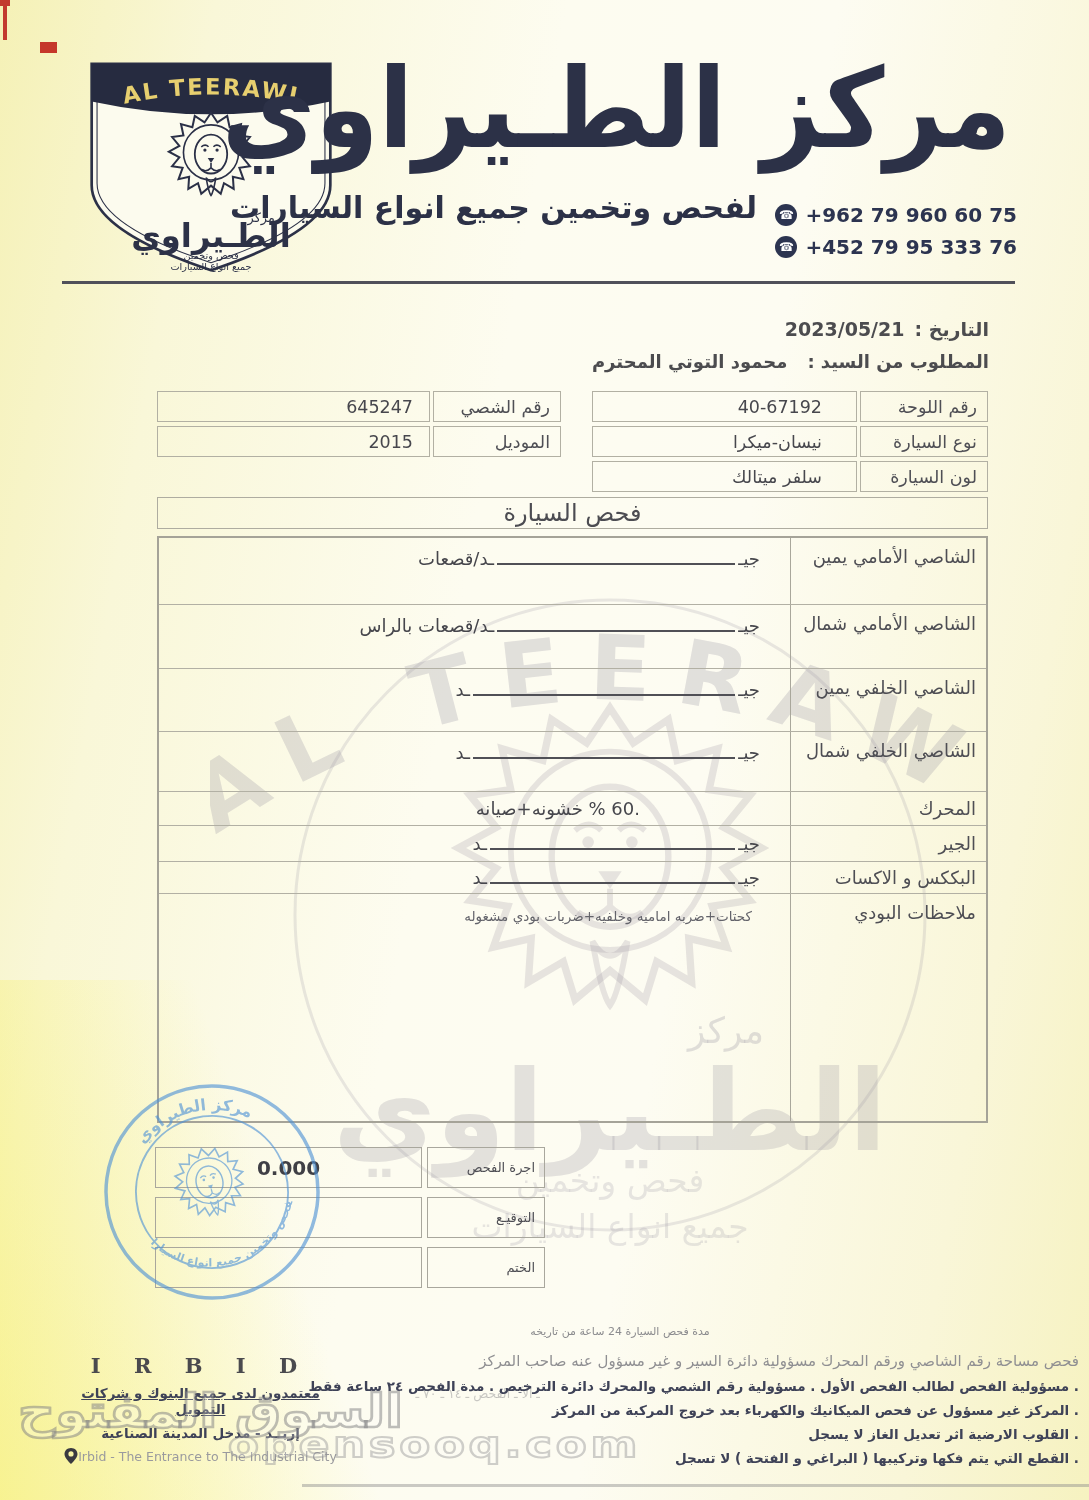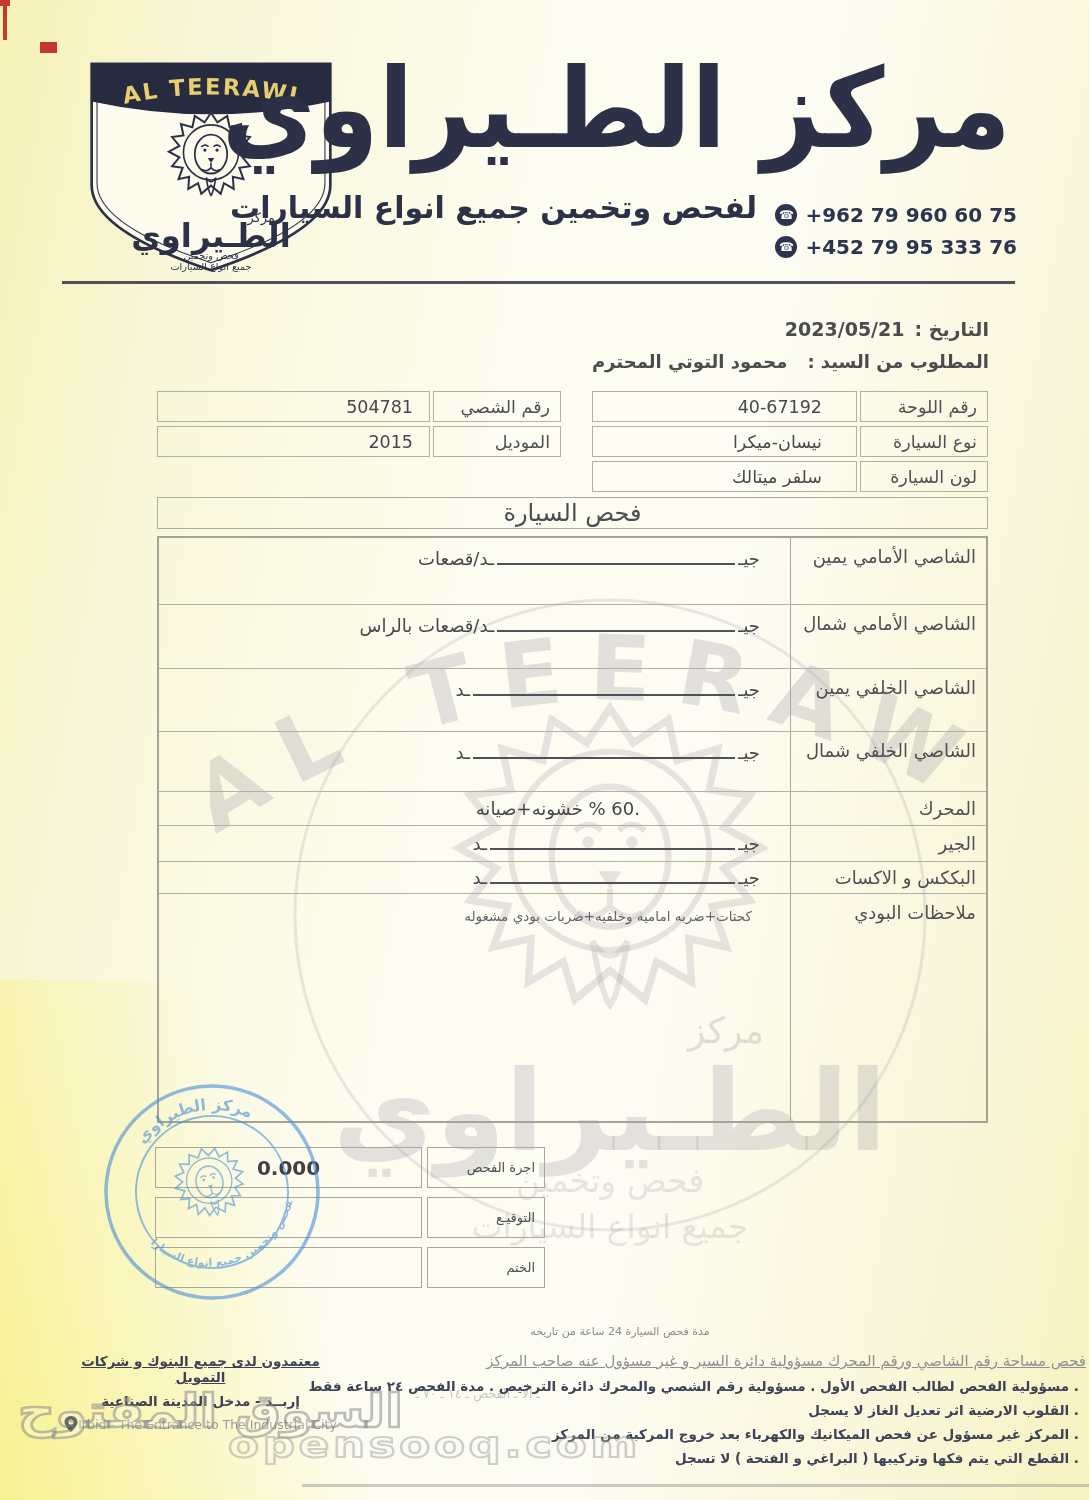--- a/index.html
+++ b/index.html
@@ -58,22 +58,22 @@
   
   .fees{position:absolute;left:155px;top:1147px;width:390px;}
   .fee-row{display:flex;direction:rtl;height:41px;margin-bottom:9px;gap:5px;}
   .fee-label{width:118px;border:1.5px solid #a9a79d;display:flex;align-items:center;padding-right:9px;
     font-size:13px;color:#4e4e54;box-sizing:border-box;}
   .fee-value{flex:1;border:1.5px solid #a9a79d;display:flex;align-items:center;justify-content:center;
     font-size:20px;font-weight:600;color:#3f3f45;box-sizing:border-box;}
   
   .f-note1{position:absolute;left:420px;top:1325px;width:400px;text-align:center;direction:rtl;
     font-size:11px;color:#8b8b8e;}
-  .f-note2{position:absolute;right:3px;top:1352px;width:760px;text-align:right;direction:rtl;
-    font-size:15px;color:#8f8f92;text-decoration:underline;}
+  .f-note2{position:absolute;right:10px;top:1352px;width:760px;text-align:right;direction:rtl;
+    font-size:15px;color:#8f8f92;}
   .f-bullets{position:absolute;right:10px;top:1377px;width:780px;direction:rtl;text-align:right;}
   .f-bullet{font-size:13.5px;font-weight:bold;color:#3e4257;margin-bottom:5px;line-height:1.42;}
   .ghost{position:absolute;left:330px;top:1386px;width:210px;direction:rtl;font-size:12.5px;
     color:rgba(120,120,125,.4);filter:blur(.4px);}
   .branch{position:absolute;left:58px;top:1353px;width:285px;text-align:center;}
   .b-city{font-size:21px;letter-spacing:13px;color:#4a4a4e;font-weight:bold;
     font-family:"DejaVu Serif",serif;margin-bottom:7px;}
   .b-approved{font-size:13.5px;font-weight:bold;color:#3e4257;text-decoration:underline;
     direction:rtl;margin-bottom:8px;}
   .b-addr-ar{font-size:13.5px;font-weight:bold;color:#3e4257;direction:rtl;margin-bottom:7px;}
@@ -185,21 +185,21 @@
       <div class="vt-value">نيسان-ميكرا</div>
     </div>
     <div class="vt-row">
       <div class="vt-label">لون السيارة</div>
       <div class="vt-value">سلفر ميتالك</div>
     </div>
   </div>
   <div class="vt vt-left">
     <div class="vt-row">
       <div class="vt-label">رقم الشصي</div>
-      <div class="vt-value">504781</div>
+      <div class="vt-value">645247</div>
     </div>
     <div class="vt-row">
       <div class="vt-label">الموديل</div>
       <div class="vt-value">2015</div>
     </div>
   </div>
 
   <div class="insp-head">فحص السيارة</div>
   <div class="insp-box">
 
@@ -313,26 +313,27 @@
       <textPath href="#stArcB" startOffset="50%" text-anchor="middle">لفحص وتخمين جميع انواع السيارات</textPath>
     </text>
     <use href="#lion" x="74" y="62" width="80" height="94" style="color:#4e92d6"></use>
   </svg>
 
   <div class="f-note1">مدة فحص السيارة 24 ساعة من تاريخه</div>
   <div class="f-note2">فحص مساحة رقم الشاصي ورقم المحرك مسؤولية دائرة السير و غير مسؤول عنه صاحب المركز</div>
   <div class="ghost">ـ الأ ـ الفحص ـ ١٤ ـ ٧٠ ـ</div>
   <div class="f-bullets">
     <div class="f-bullet">. مسؤولية الفحص لطالب الفحص الأول . مسؤولية رقم الشصي والمحرك دائرة الترخيص . مدة الفحص ٢٤ ساعة فقط</div>
+    <div class="f-bullet">. المركز غير مسؤول عن فحص الميكانيك والكهرباء بعد خروج المركبة من المركز</div>
     <div class="f-bullet">. القلوب الارضية اثر تعديل الغاز لا يسجل</div>
-    <div class="f-bullet">. المركز غير مسؤول عن فحص الميكانيك والكهرباء بعد خروج المركبة من المركز</div>
     <div class="f-bullet">. القطع التي يتم فكها وتركيبها ( البراغي و الفتحة ) لا تسجل</div>
   </div>
 
   <div class="branch">
+    <div class="b-city">I R B I D</div>
     <div class="b-approved">معتمدون لدى جميع البنوك و شركات التمويل</div>
     <div class="b-addr-ar">إربــد - مدخل المدينة الصناعية</div>
     <div class="b-addr-en">
       <svg class="pin" width="14" height="16" viewBox="0 0 14 16">
         <path d="M7 0 C3 0 0.5 2.8 0.5 6.2 C0.5 10 7 16 7 16 C7 16 13.5 10 13.5 6.2 C13.5 2.8 11 0 7 0 Z M7 8.5 A2.6 2.6 0 1 1 7 3.3 A2.6 2.6 0 0 1 7 8.5 Z" fill="#3a3a40"></path>
       </svg>
       <span>Irbid - The Entrance to The Industrial City</span>
     </div>
   </div>
 

